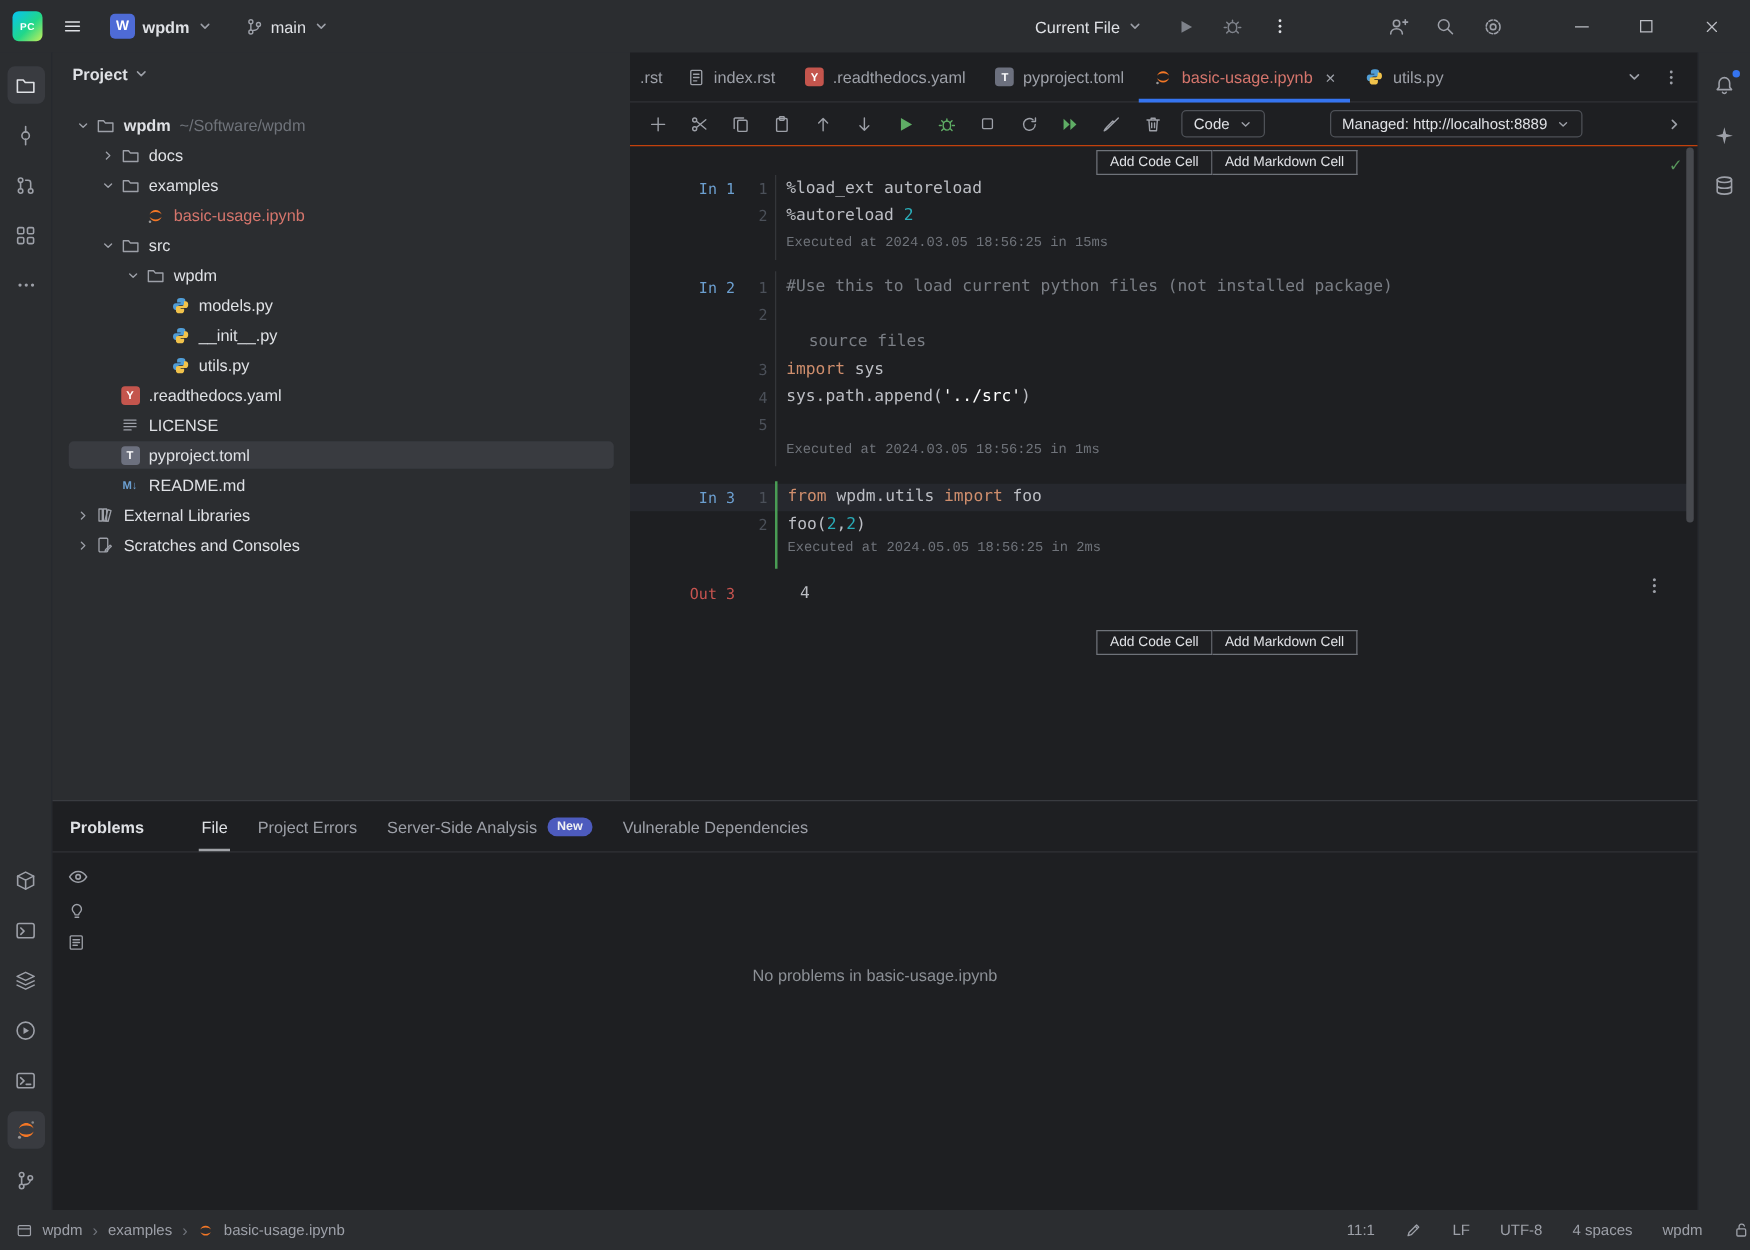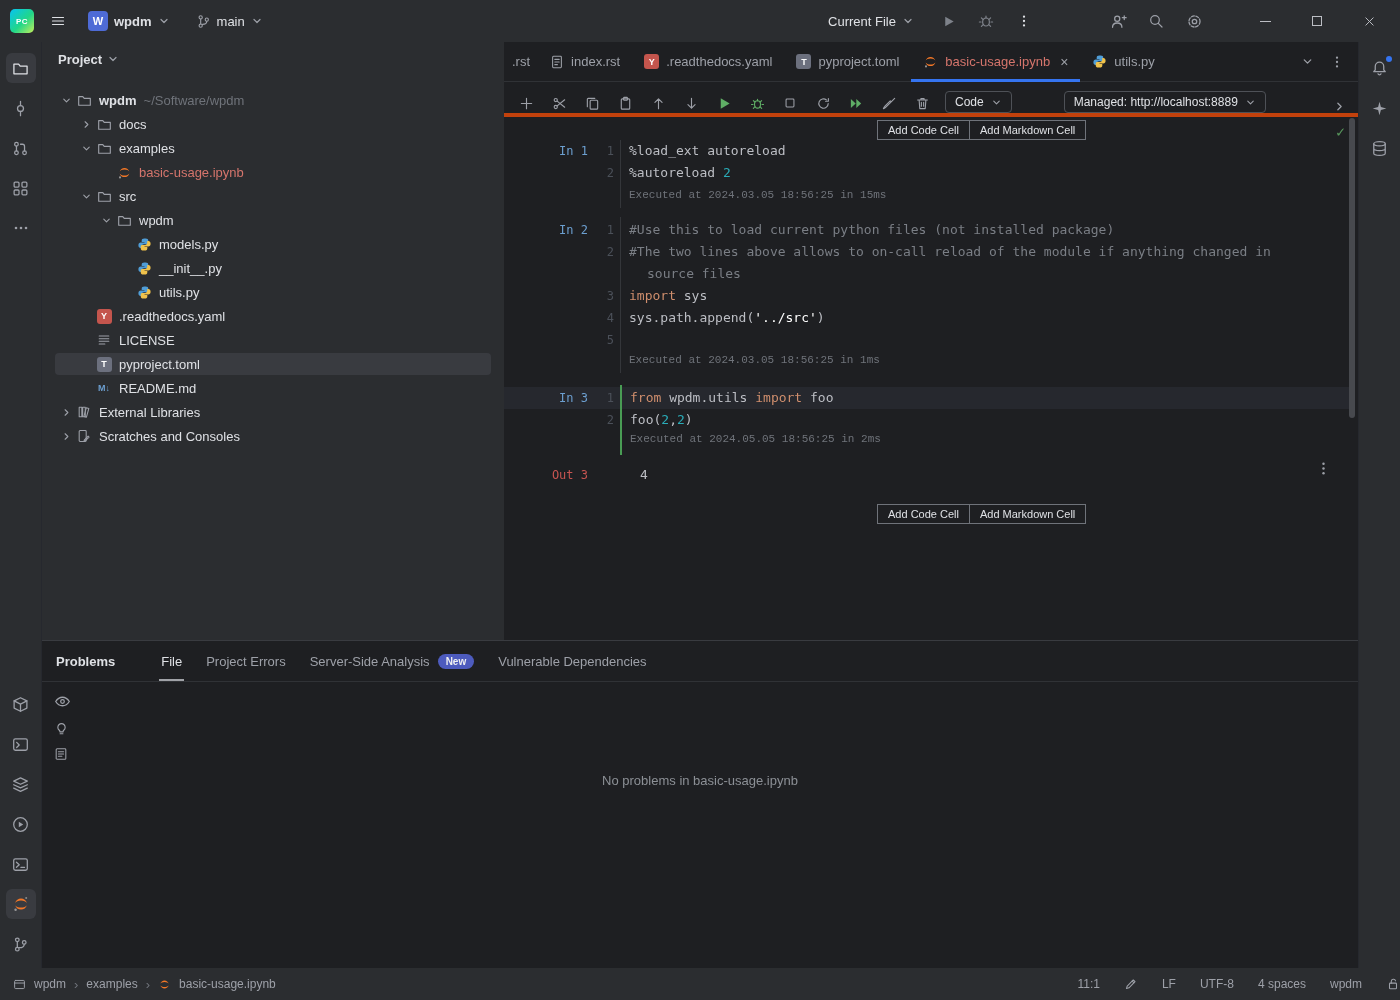--- a/index.html
+++ b/index.html
@@ -50,21 +50,21 @@
   
   #editor{position:absolute;left:504px;top:42px;width:854px;height:598px;background:#1E1F22}
   .tabbar{height:40px;display:flex;align-items:stretch;border-bottom:1px solid #303236}
   .tab-partial{display:flex;align-items:center;padding:0 8px;color:#9DA0A8}
   .etab{display:flex;align-items:center;gap:7px;padding:0 12px;color:#9DA0A8;position:relative}
   .etab .close{margin-left:3px;font-size:14px;color:#9DA0A8}
   .etab.active .etab-label{color:#D5756C}
   .etab.active::after{content:"";position:absolute;left:0;right:0;bottom:-1px;height:3px;background:#3574F0}
   .tabbar-end{margin-left:auto;display:flex;align-items:center;gap:16px;padding-right:14px;color:#9DA0A8}
 
-  .nbtoolbar{height:35px;display:flex;align-items:flex-end;gap:13px;padding:0 12px;border-bottom:4px solid #c2410c;color:#9DA0A8}
+  .nbtoolbar{height:35px;display:flex;align-items:center;gap:13px;padding:0 12px;border-bottom:1px solid #c2410c;color:#9DA0A8}
   .nbtb-btn{width:20px;height:20px;display:flex;align-items:center;justify-content:center}
   .green{color:#5FAD65}
   .dd{display:flex;align-items:center;gap:7px;border:1px solid #4E5157;border-radius:4px;padding:3px 9px;font-size:12px;color:#DFE1E5}
   .dd-gap{width:26px}
   .tb-end{margin-left:auto;color:#9DA0A8}
 
   .nbcontent{position:absolute;left:0;top:75px;width:854px;height:523px;font-family:"DejaVu Sans Mono",monospace;font-size:13px}
   .inlabel{position:absolute;left:0;width:84px;height:22px;line-height:22px;text-align:right;color:#6C9FD0;font-size:12px}
   .outlabel{color:#C75450}
   .lnum{position:absolute;left:84px;width:26px;height:22px;line-height:22px;text-align:right;color:#4B5059;font-size:12px}
@@ -648,21 +648,20 @@
 
     <span class="inlabel" style="top:102px">In 2</span>
     <span class="lnum" style="top:102px">1</span>
     <span class="lnum" style="top:124px">2</span>
     <span class="lnum" style="top:168px">3</span>
     <span class="lnum" style="top:190px">4</span>
     <span class="lnum" style="top:212px">5</span>
 
     <div class="cell" style="top:100px;height:156px">
       <div class="crow" style="top:2px"><span class="tok-com">#Use this to load current python files (not installed package)</span></div>
-      <div class="crow" style="top:24px"><span class="tok-com">#The two lines above allows to on-call reload of the module if anything changed in</span></div>
       <div class="crow" style="top:46px;left:26px"><span class="tok-com">source files</span></div>
       <div class="crow" style="top:68px"><span class="tok-kw">import</span><span class="tok-pl"> sys</span></div>
       <div class="crow" style="top:90px"><span class="tok-pl">sys.path.append(</span><span class="tok-str">'../src'</span><span class="tok-pl">)</span></div>
       <div class="crow" style="top:112px"></div>
       <div class="exec" style="top:135px">Executed at 2024.03.05 18:56:25 in 1ms</div>
     </div>
 
     <div class="rowhl" style="top:270px"></div>
 
     <span class="inlabel" style="top:270px">In 3</span>

